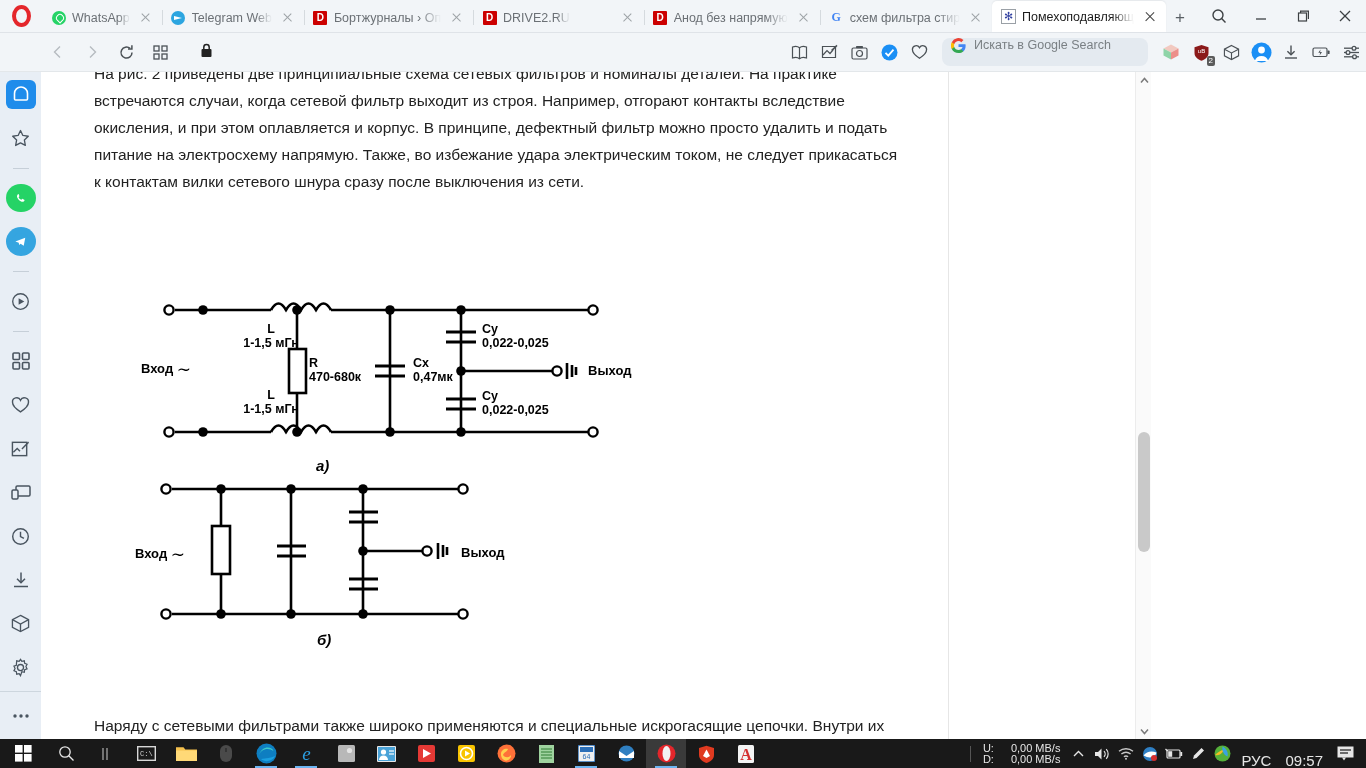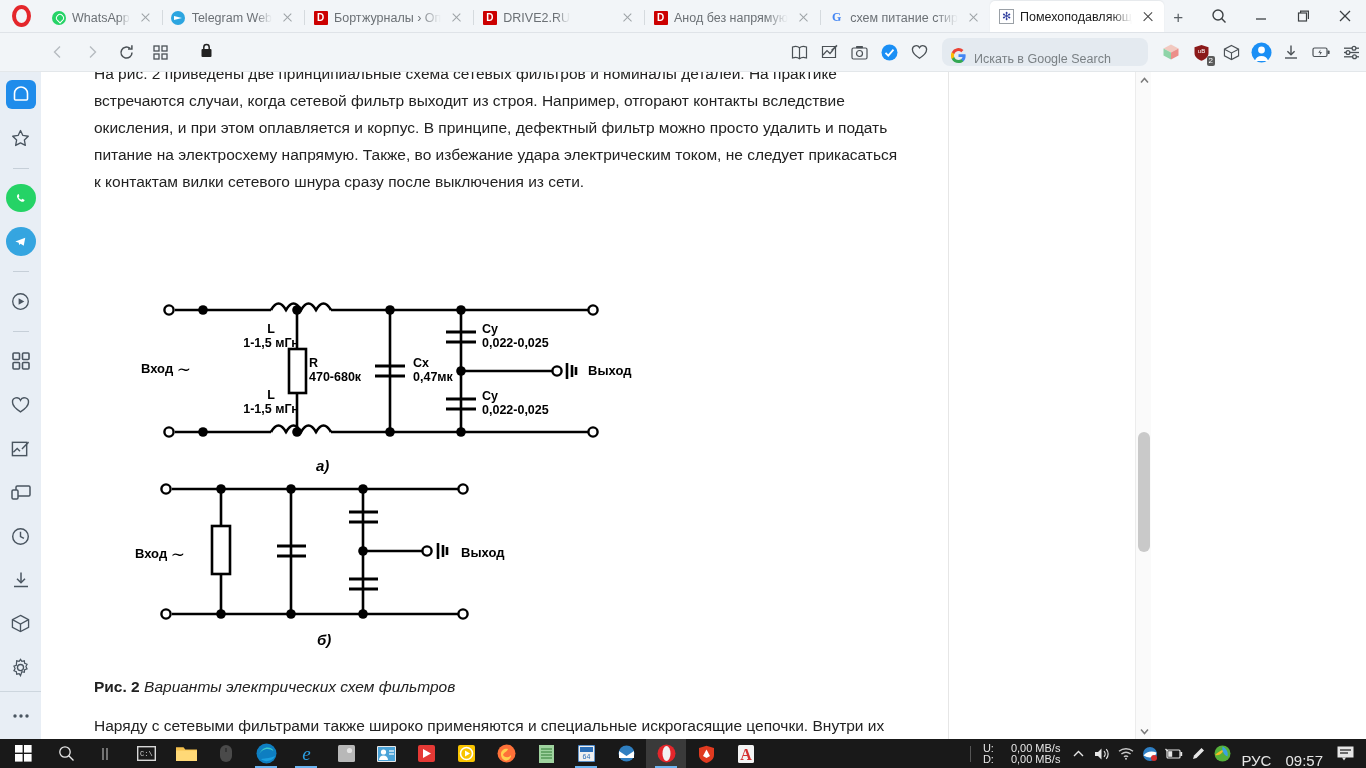--- a/index.html
+++ b/index.html
@@ -83,21 +83,21 @@
   }
   .navbtn{ width:34px;height:34px; display:flex;align-items:center;justify-content:center;
     color:#4b5156; }
   .navbtn.dim{ color:#b6bbc0; }
   .urlwrap{ flex:1; display:flex; align-items:center; height:30px; gap:10px;
     padding-left:10px; min-width:0;}
   .url{ font-size:13.5px; color:#5f6368; white-space:nowrap; }
   .url b{ color:#202124; font-weight:600; }
   .searchbox{
     width:206px; height:28px; background:#e4eaf0; border-radius:8px;
-    display:flex; align-items:flex-end; gap:8px; padding:0 9px; margin:0 8px;
+    display:flex; align-items:flex-start; gap:8px; padding:0 9px; margin:0 8px;
     font-size:12.5px; color:#7a8084; white-space:nowrap; overflow:hidden;
   }
   .extico{ width:30px;height:34px;display:flex;align-items:center;justify-content:center;
     position:relative;}
 
   
   .sidebar{
     position:absolute; left:0; top:72px; width:41px; height:667px;
     background:#e8eef5; display:flex; flex-direction:column; align-items:center;
     padding-top:8px;
@@ -220,21 +220,21 @@
           </span>
         <span class="label">Анод без напрямую</span>
         <span class="x"></span>
       </div>
 
       <div class="tab">
         <span class="sep"></span>
         <span class="favicon">
             <span class="fav-g">G</span>
           </span>
-        <span class="label">схем питание стир</span>
+        <span class="label">схем фильтра стир</span>
         <span class="x"></span>
       </div>
 
       <div class="tab active">
         <span class="favicon">
             <span class="fav-site">✻</span>
           </span>
         <span class="label">Помехоподавляющ</span>
         <span class="x"></span>
       </div>
@@ -640,24 +640,20 @@
       <div style="position:absolute;left:100px;top:402px;width:460px;height:180px;
                   font-family:'Liberation Sans',sans-serif;font-size:12.5px;font-weight:bold;color:#000">
         <div style="position:absolute;left:-6px;top:70px;font-size:13px">
           <span>Вход</span>
           <span style="font-size:17px;font-weight:normal;vertical-align:-2px">∼</span>
         </div>
         <div style="position:absolute;left:320px;top:71px;font-size:13px">Выход</div>
         <div style="position:absolute;left:176px;top:157px;font-size:15px;font-style:italic;font-weight:bold">б)</div>
       </div>
 
-      <div class="figcap">
-        <b>Рис. 2</b>
-        <i>Варианты электрических схем фильтров</i>
-      </div>
 
       <div class="ptext" id="para2">Наряду с сетевыми фильтрами также широко применяются и специальные искрогасящие цепочки. Внутри их корпуса находится обычная RC-цепь:</div>
 
     </div>
 
     <div class="scrollbar">
       <div class="scroll-up">
         <svg width="9" height="7" viewBox="0 0 9 7">
             <polyline points="1,5.5 4.5,1.5 8,5.5" fill="none" stroke="#7a7a7a" stroke-width="1.5"></polyline>
           </svg>

